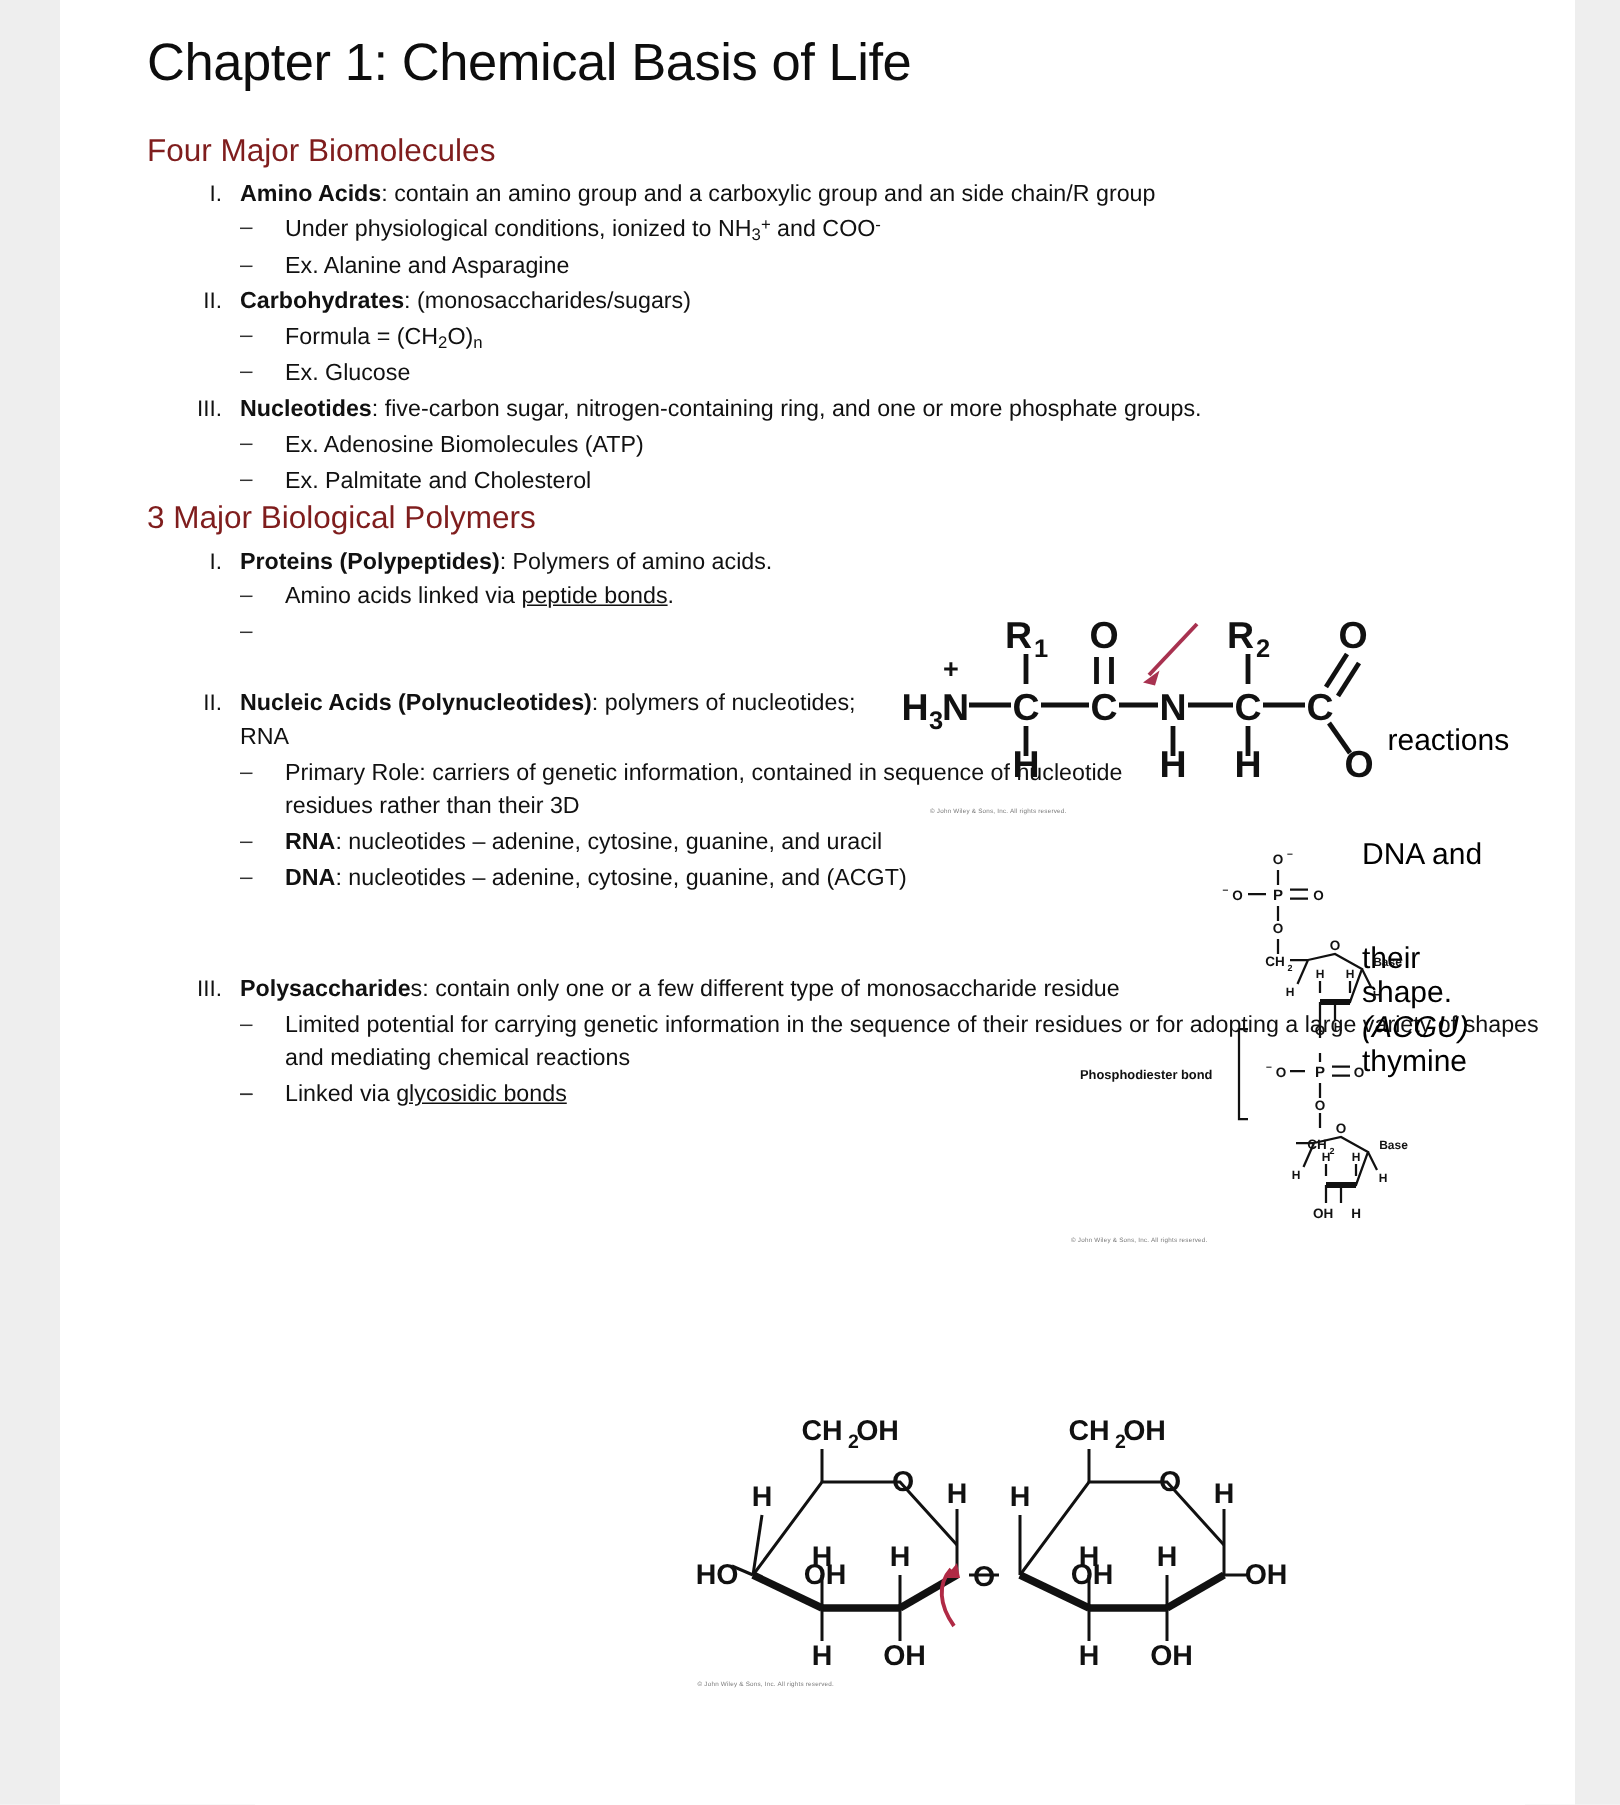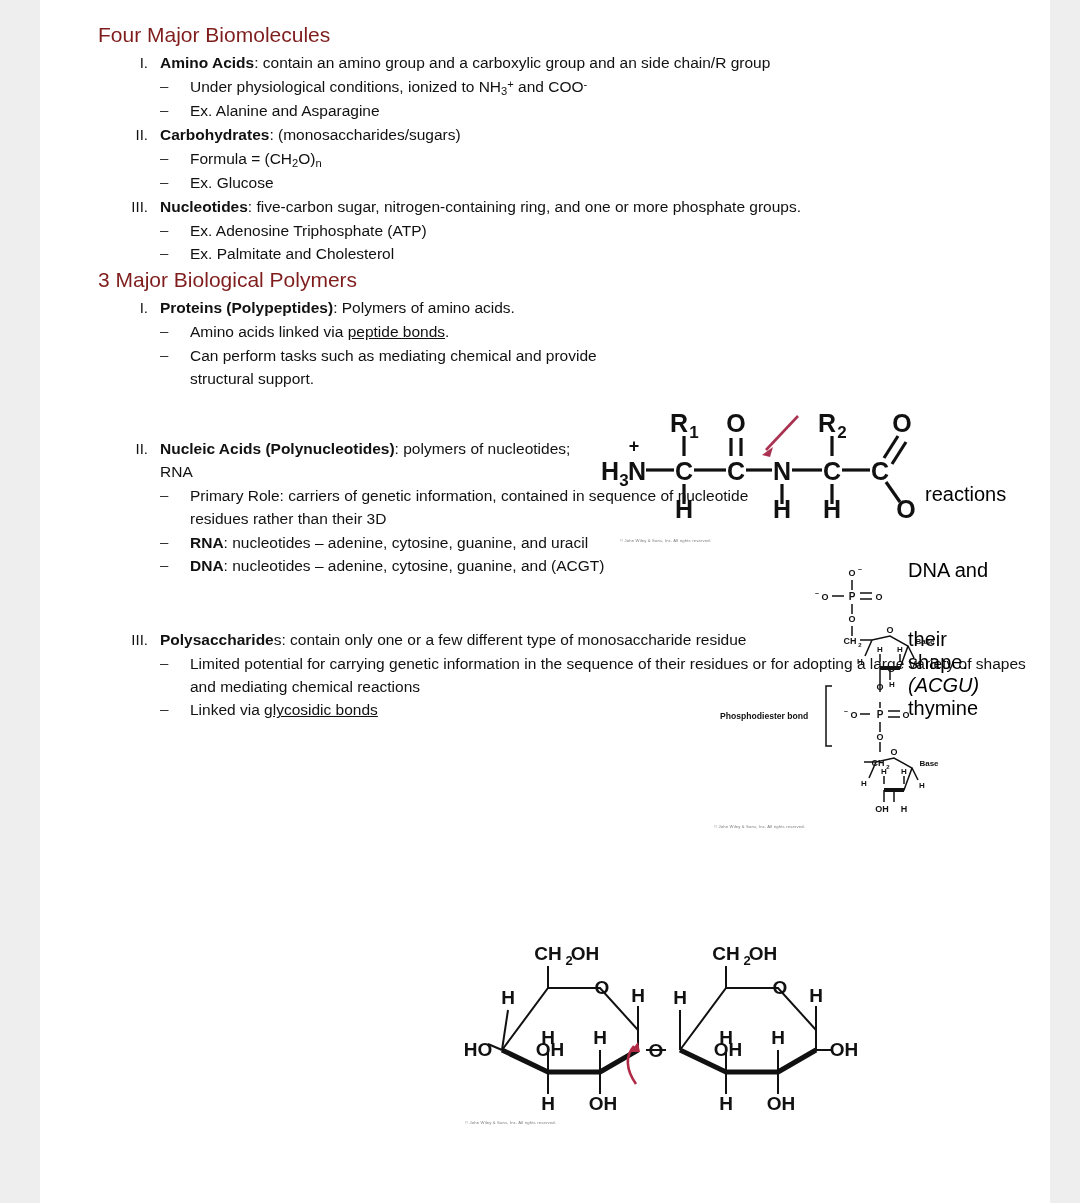--- a/index.html
+++ b/index.html
@@ -106,20 +106,21 @@
     font-family: "Liberation Sans", sans-serif;
   }
   svg text { font-family: "Liberation Sans", sans-serif; }
 </style>
 </head>
 <body>
 
 <div id="page">
 <div id="content">
 
+  <h1 class="doc-title">Chapter 1: Chemical Basis of Life</h1>
 
   <h2 class="section-heading">Four Major Biomolecules</h2>
 
   <div class="lvl1">
     <span class="marker">I.</span>
     <span class="bold">Amino Acids</span><span>: contain an amino group and a carboxylic group and an side chain/R group</span>
   </div>
   <div class="lvl2">
     <span class="dash">–</span>
     <span>Under physiological conditions, ionized to NH</span><sub>3</sub><sup>+</sup><span> and COO</span><sup>-</sup>
@@ -141,41 +142,40 @@
     <span class="dash">–</span>
     <span>Ex. Glucose</span>
   </div>
 
   <div class="lvl1">
     <span class="marker">III.</span>
     <span class="bold">Nucleotides</span><span>: five-carbon sugar, nitrogen-containing ring, and one or more phosphate groups.</span>
   </div>
   <div class="lvl2">
     <span class="dash">–</span>
-    <span>Ex. Adenosine Triphosphate (ATP)</span>
+    <span>Ex. Adenosine Biomolecules (ATP)</span>
   </div>
 
   <div class="lvl2">
     <span class="dash">–</span>
     <span>Ex. Palmitate and Cholesterol</span>
   </div>
 
   <h2 class="section-heading second">3 Major Biological Polymers</h2>
 
   <div class="lvl1 narrow1">
     <span class="marker">I.</span>
     <span class="bold">Proteins (Polypeptides)</span><span>: Polymers of amino acids.</span>
   </div>
   <div class="lvl2 narrow1">
     <span class="dash">–</span>
     <span>Amino acids linked via </span><span class="u">peptide bonds</span><span>.</span>
   </div>
   <div class="lvl2 narrow1">
     <span class="dash">–</span>
-    <span>Can perform tasks such as mediating chemical and provide structural support.</span>
   </div>
 
   <div style="height:47px"></div>
 
   <div class="lvl1 narrow2">
     <span class="marker">II.</span>
     <span class="bold">Nucleic Acids (Polynucleotides)</span><span>: polymers of nucleotides;</span><br>
     <span>RNA</span>
   </div>
   <div class="lvl2 narrow3">

